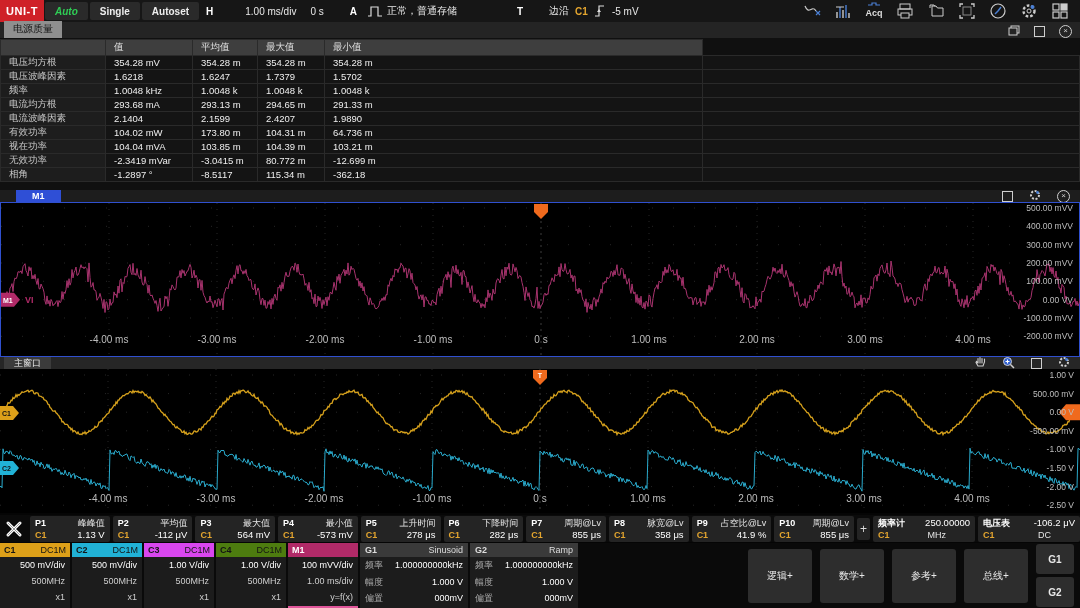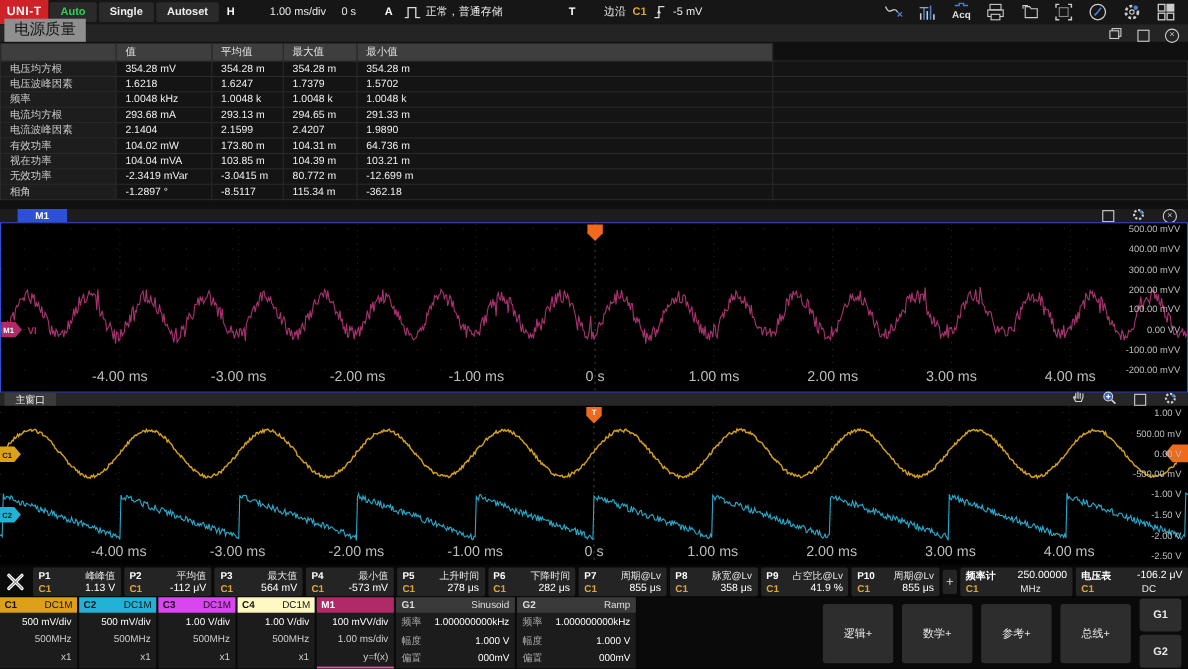--- a/index.html
+++ b/index.html
@@ -4,46 +4,46 @@
 <style>
   html,body{margin:0;padding:0;background:#000;}
   body{font-family:"Liberation Sans","DejaVu Sans",sans-serif;}
   .app{position:relative;width:1080px;height:608px;background:#050505;overflow:hidden;color:#ddd;font-size:10px;}
   .abs{position:absolute;}
 
   
   .toolbar{left:0;top:0;width:1080px;height:22px;background:#161616;display:flex;align-items:center;border-bottom:1px solid #000;}
   .logo{width:44px;height:22px;background:#cf2128;color:#fff;font-weight:bold;font-size:11px;display:flex;align-items:center;justify-content:center;letter-spacing:.5px;}
   .tbtn{height:18px;margin:0 1px;padding:0 10px;background:#2a2a2a;border-radius:2px;display:flex;align-items:center;font-weight:bold;color:#eee;font-size:10px;}
-  .tbtn.run{color:#2fce55;}
+  .tbtn.run{color:#2fce55;font-style:italic;}
   .tlab{font-weight:bold;color:#fff;margin:0 6px;font-size:10px;}
   .tval{color:#e8e8e8;font-size:10px;}
   .c1col{color:#e3a52f;font-weight:bold;}
   .icons{display:flex;align-items:center;gap:7px;margin-left:auto;margin-right:8px;}
   .ticon{width:24px;height:18px;display:flex;align-items:center;justify-content:center;}
 
   
   .measure{left:0;top:22px;width:1080px;height:168px;background:#101010;}
   .mtabs{height:16px;background:#242424;display:flex;align-items:flex-end;}
-  .mtab{margin-left:4px;background:#8f8f8f;color:#141414;padding:1px 9px 2px;font-size:14px;}
+  .mtab{margin-left:4px;background:#8f8f8f;color:#141414;padding:1px 9px 2px;font-size:10px;}
   .winctl{position:absolute;right:8px;top:3px;display:flex;gap:14px;align-items:center;}
   table.mtable{position:absolute;left:0;top:17px;width:1080px;border-collapse:collapse;table-layout:fixed;font-size:9.5px;}
   .mtable th{background:#3e3e3e;color:#e2e2e2;font-weight:normal;text-align:left;padding:1px 8px;height:12px;border:1px solid #2a2a2a;}
   .mtable td{background:#141414;color:#efefef;padding:0 8px;height:13px;border:1px solid #2a2a2a;}
   .mtable td.rl{background:#1d1d1d;color:#c9c9c9;}
 
   
   .m1bar{left:0;top:190px;width:1080px;height:12px;background:#1d1d1d;display:flex;align-items:center;}
   .m1tab{margin-left:16px;background:#2f4fd6;color:#fff;font-weight:bold;font-size:9px;padding:0 16px;height:12px;display:flex;align-items:center;}
   .m1plot{left:0;top:202px;width:1078px;height:153px;background:#000;border:1px solid #3050cf;}
   .mainbar{left:0;top:357px;width:1080px;height:12px;background:#262626;display:flex;align-items:center;}
   .maintab{margin-left:4px;background:#3b3b3b;color:#eee;font-size:9px;padding:0 10px;height:12px;display:flex;align-items:center;}
   .mainplot{left:0;top:369px;width:1080px;height:144px;background:#000;}
   .ylab{position:absolute;right:6px;color:#bdbdbd;font-size:8.5px;white-space:nowrap;}
-  .xlab{position:absolute;width:60px;text-align:center;color:#bdbdbd;font-size:13px;}
+  .xlab{position:absolute;width:60px;text-align:center;color:#bdbdbd;font-size:10px;}
   .baricons{display:flex;gap:16px;margin-left:auto;margin-right:10px;align-items:center;}
 
   
   .pbar{left:0;top:515px;width:1080px;height:27px;background:#0a0a0a;display:flex;align-items:center;gap:3px;}
   .toolsbox{width:27px;height:26px;display:flex;align-items:center;justify-content:center;}
   .pbox{flex:1;height:26px;background:#242424;border-radius:2px;display:flex;flex-direction:column;justify-content:center;padding:0 5px;}
   .prow{display:flex;justify-content:space-between;line-height:12px;}
   .pid{color:#fff;font-weight:bold;font-size:9px;}
   .psrc{color:#e3a52f;font-size:9px;font-weight:bold;}
   .pname{color:#e6e6e6;font-size:9px;}
@@ -513,21 +513,21 @@
       <div class="chbox">
         <div class="chhead" style="background: #d946ef; color: rgb(20, 20, 20);">
           <span class="chid">C3</span>
           <span>DC1M</span>
         </div>
         <div class="chrow b">1.00 V/div</div>
         <div class="chrow">500MHz</div>
         <div class="chrow">x1</div>
       </div>
       <div class="chbox">
-        <div class="chhead" style="background: #fef9c3; color: rgb(20, 20, 20);">
+        <div class="chhead" style="background: #4d7c0f; color: rgb(20, 20, 20);">
           <span class="chid">C4</span>
           <span>DC1M</span>
         </div>
         <div class="chrow b">1.00 V/div</div>
         <div class="chrow">500MHz</div>
         <div class="chrow">x1</div>
       </div>
       <div class="chbox" style="border-bottom: 2px solid rgb(224, 85, 154);">
         <div class="chhead" style="background: rgb(177, 42, 104); color: rgb(255, 255, 255);">
           <span class="chid">M1</span>

